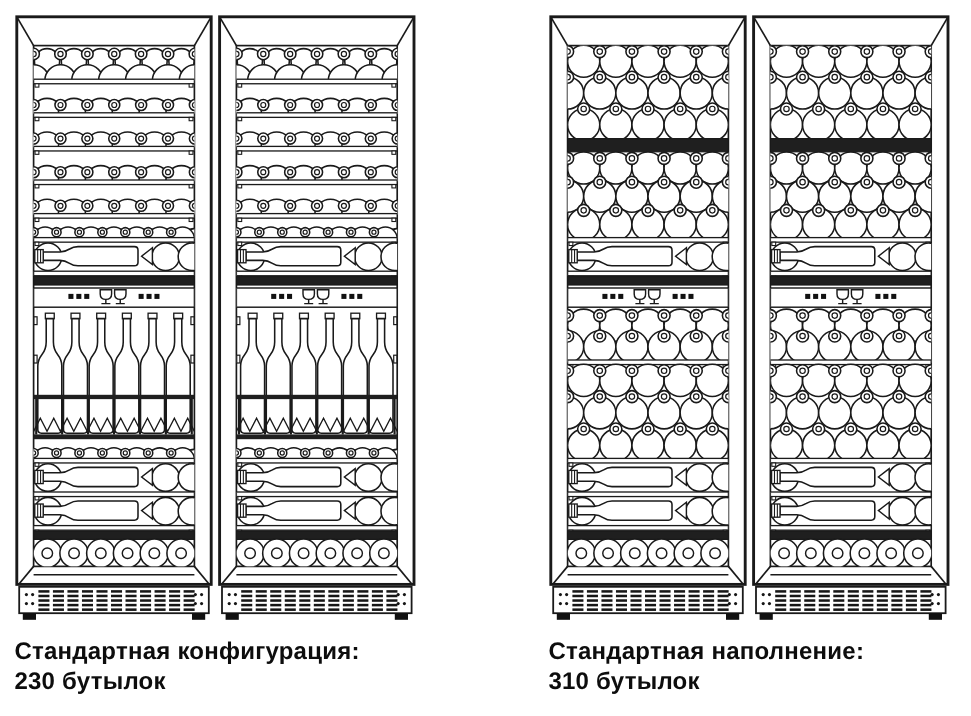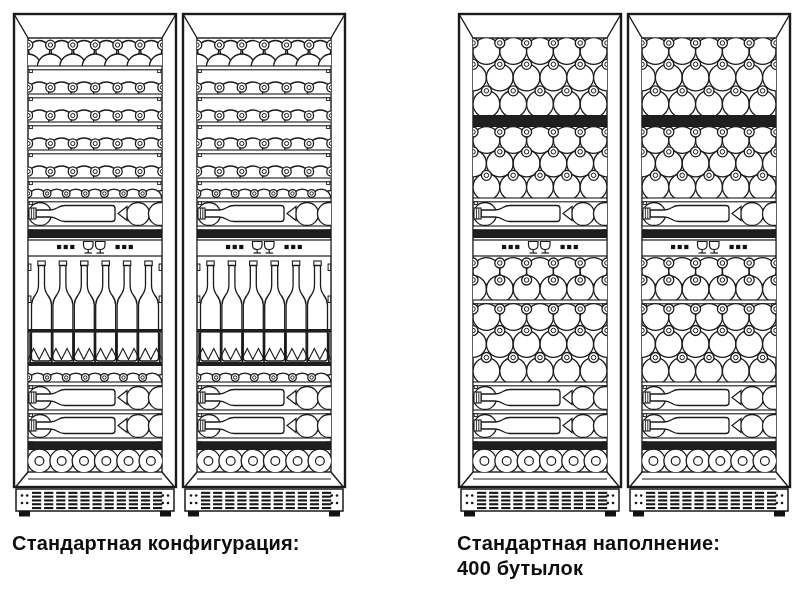--- a/index.html
+++ b/index.html
@@ -1488,18 +1488,19 @@
             <circle cx="337" cy="503" r="1.3" fill="#161616"></circle>
           </g>
           <rect x="188" y="511" width="11" height="5.5" fill="#111"></rect>
           <rect x="329" y="511" width="11" height="5.5" fill="#111"></rect>
         </g>
       </svg>
     </div>
 
   <div class="caption" id="cap-standard">
     <div>Стандартная конфигурация:</div>
+    <div>230 бутылок</div>
   </div>
   <div class="caption" id="cap-maximum">
     <div>Стандартная наполнение:</div>
-    <div>400 бутылок</div>
+    <div>310 бутылок</div>
   </div>
 </div>
 
 </body></html>

